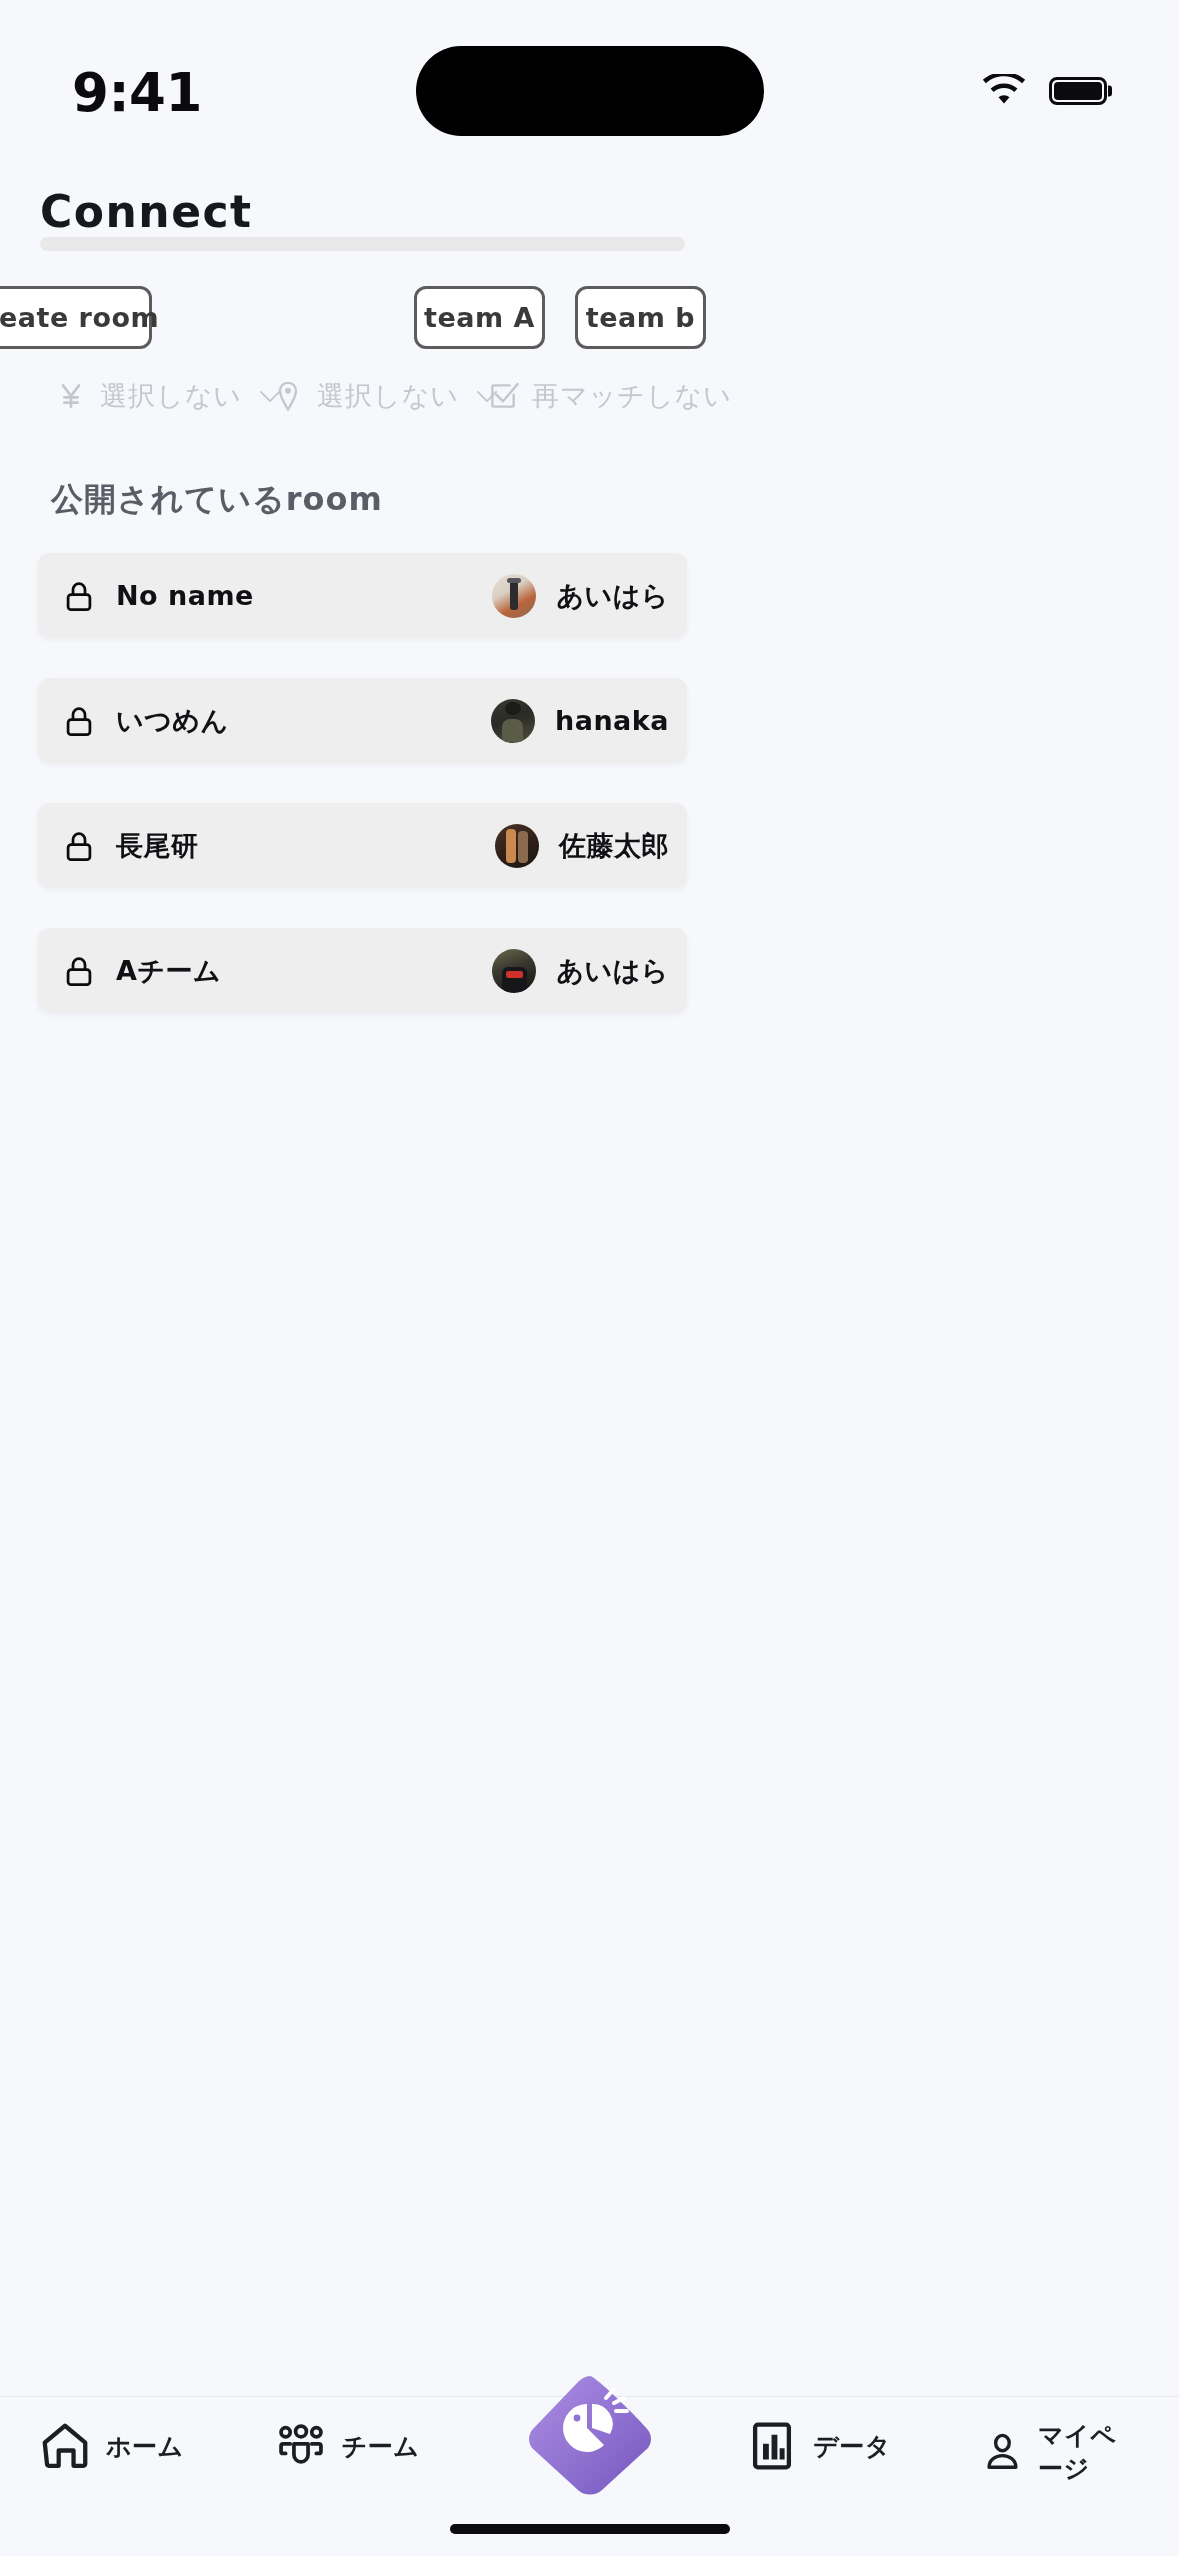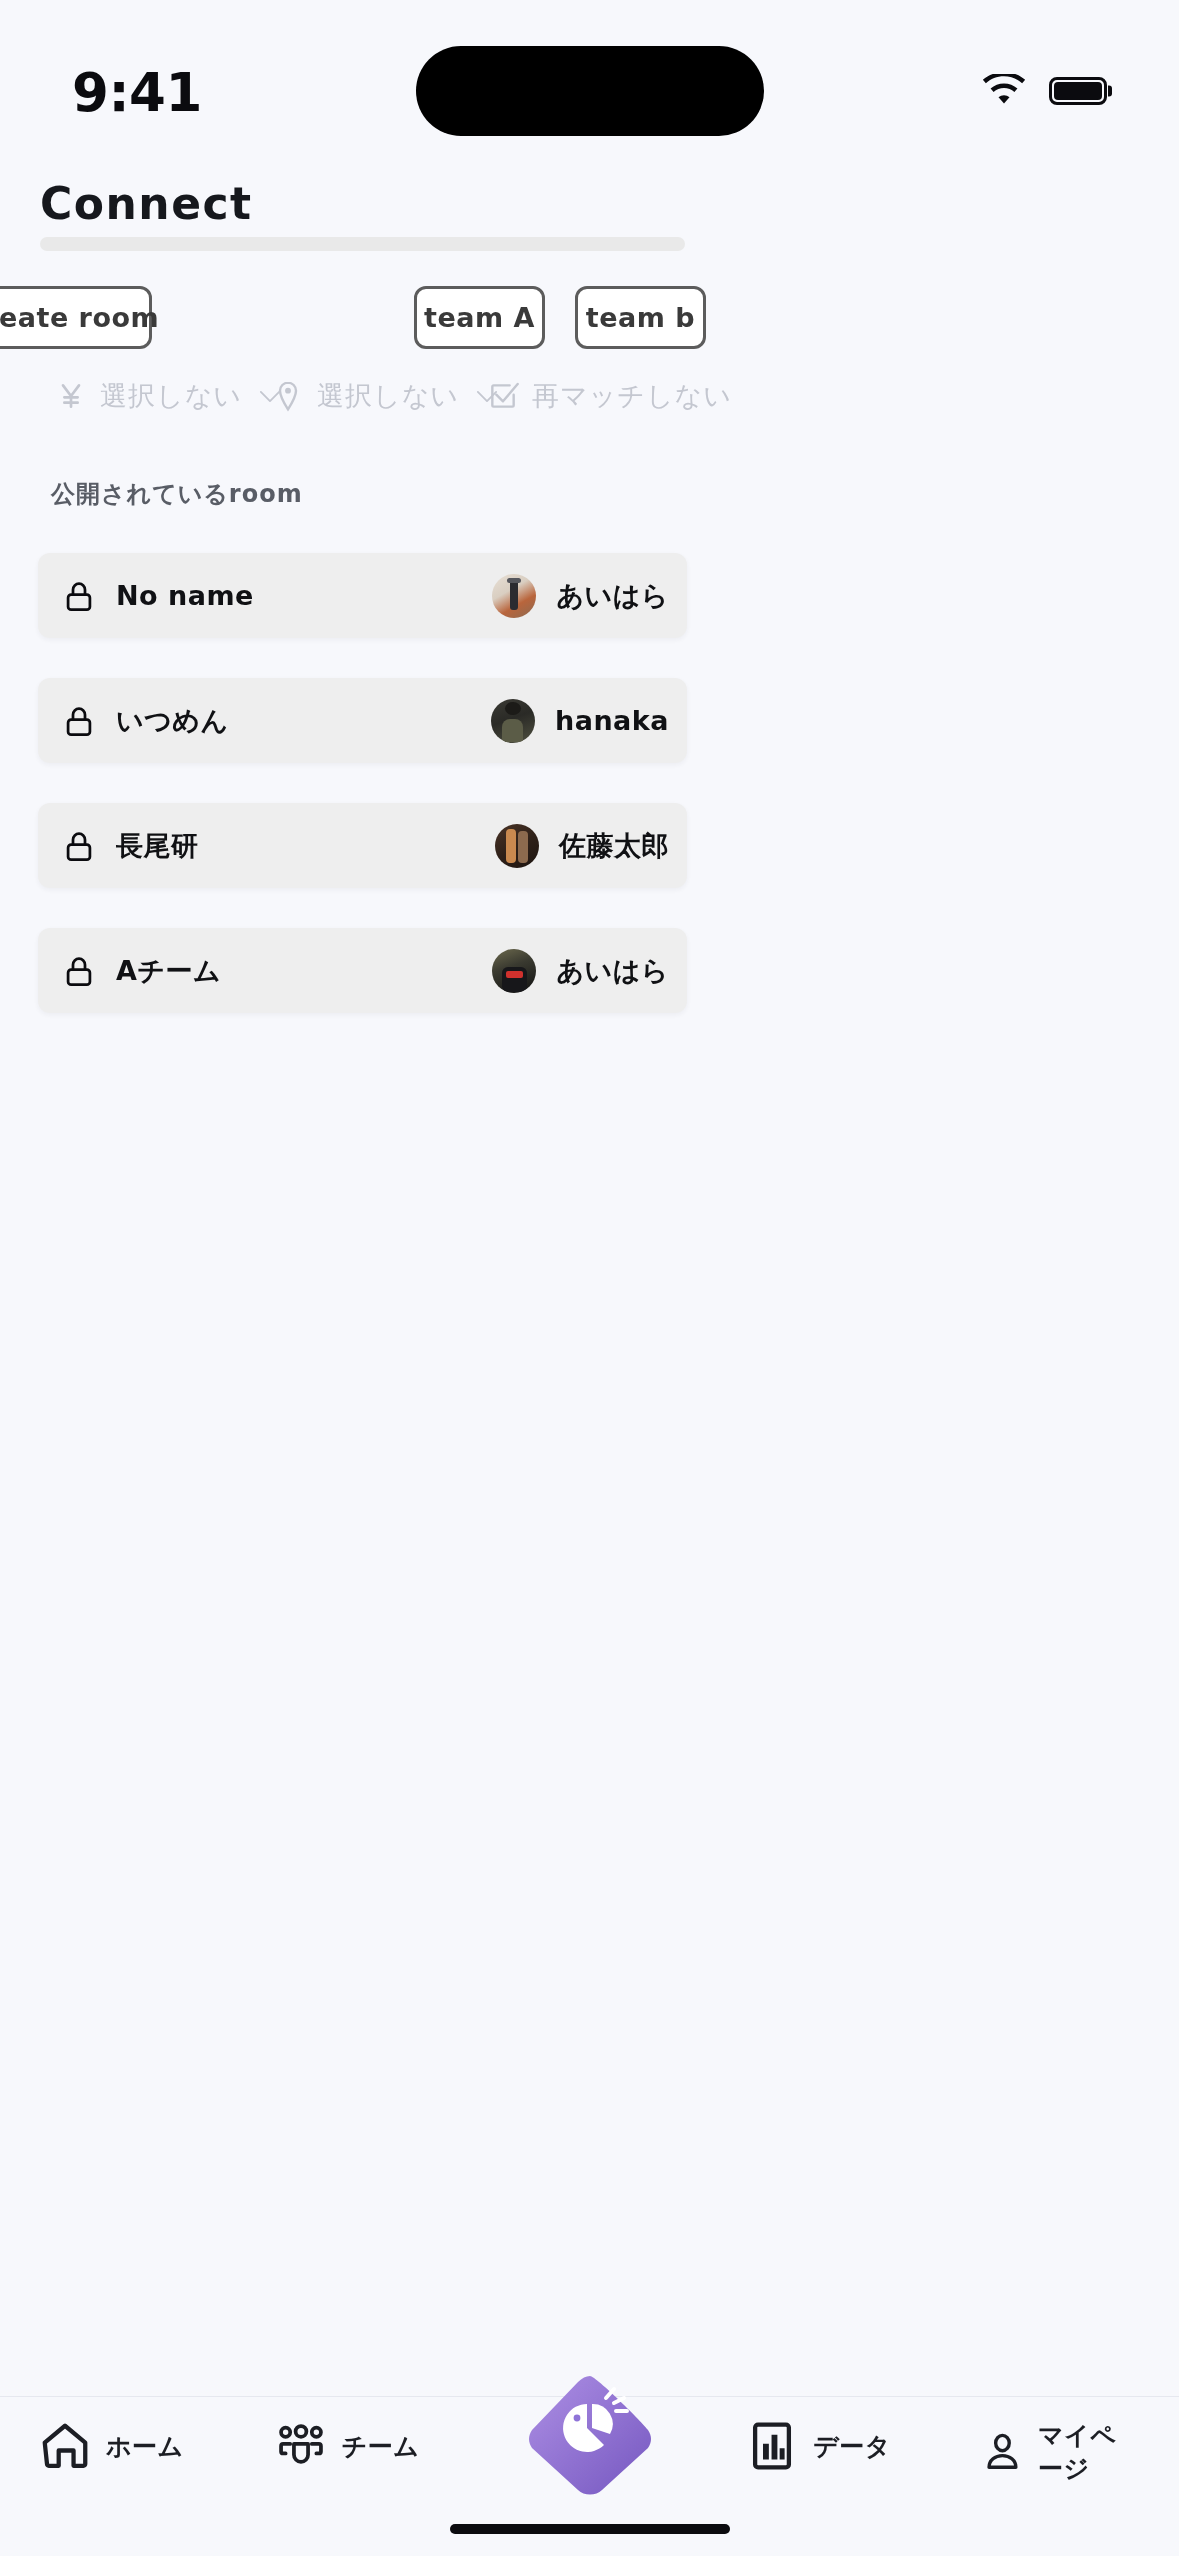--- a/index.html
+++ b/index.html
@@ -33,21 +33,21 @@
     position:relative; padding:2px;
   }
   .battery::after{
     content:""; position:absolute; right:-8px; top:50%; transform:translateY(-50%);
     width:4px; height:11px; background:#0b0b0f; border-radius:0 3px 3px 0;
   }
   .battery-fill { width:100%; height:100%; background:#0b0b0f; border-radius:4px; }
 
   
   .page-title {
-    position:absolute; top:178px; left:40px;
+    position:absolute; top:186px; left:40px;
     font-size:44px; font-weight:700; color:#16181d; letter-spacing:1.5px;
   }
   .scroll-track {
     position:absolute; top:237px; left:40px; width:645px; height:14px;
     background:#e9e9e9; border-radius:10px;
   }
 
   
   .tab-row {
     position:absolute; top:285px; left:0; width:1179px; height:64px;
@@ -78,21 +78,21 @@
   }
   .filter-price { left:55px; }
   .filter-place { left:272px; }
   .filter-rematch { left:487px; }
   .f-icon { width:32px; height:32px; display:block; flex:0 0 auto; }
   .chev { width:22px; height:13px; display:block; margin-left:4px; }
 
   
   .section-title {
     position:absolute; top:478px; left:51px;
-    font-size:24px; font-weight:700; color:#595d66; letter-spacing:1px;
+    font-size:32px; font-weight:700; color:#595d66; letter-spacing:1px;
   }
 
   
   .room-list { position:absolute; top:553px; left:38px; width:649px; }
   .room-card {
     height:85px; background:#eeeeee; border-radius:12px;
     display:flex; align-items:center; justify-content:space-between;
     padding:0 18px 0 26px; margin-bottom:40px;
     box-shadow:0 2px 5px rgba(30,35,60,0.05);
   }

